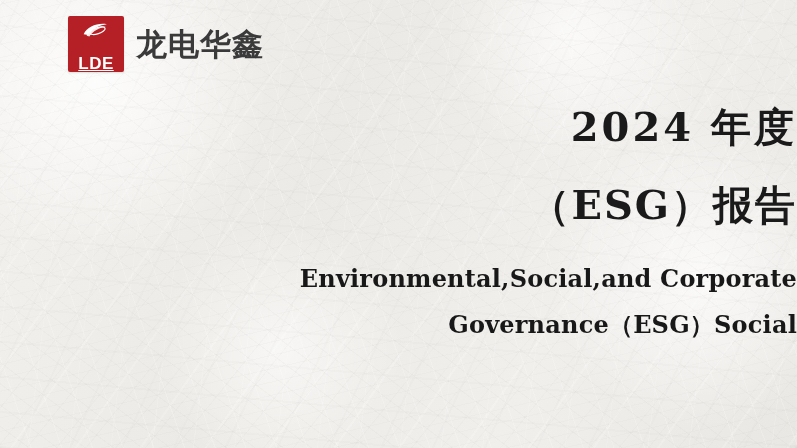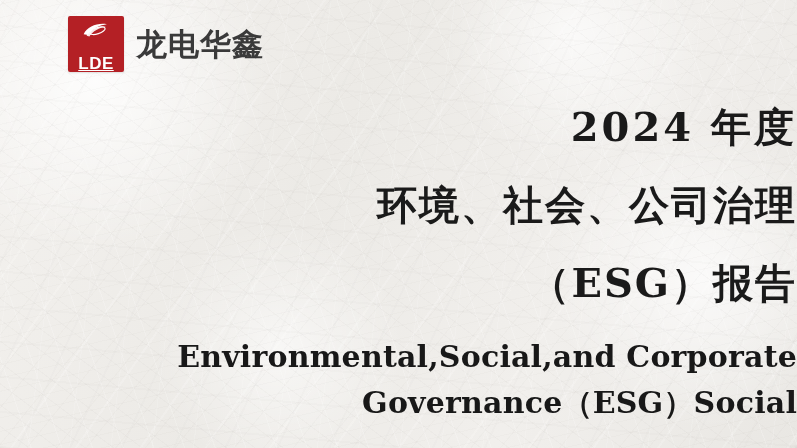--- a/index.html
+++ b/index.html
@@ -116,21 +116,21 @@
     white-space: nowrap;
   }
   .cn-line.l1 { letter-spacing: 3px; }
   .en-block {
     margin-top: 12px;
   }
   .en-line {
     font-family: "DejaVu Serif", serif;
     font-weight: bold;
     color: #181818;
-    font-size: 30px;
+    font-size: 24px;
     line-height: 46px;
     letter-spacing: 0.2px;
     white-space: nowrap;
   }
 </style>
 </head>
 <body>
 
 <div class="page">
   <div class="texture"></div>
@@ -143,20 +143,19 @@
         <path d="M7 19 C13 10, 24 6, 34 6 C25 8, 15 13, 11 20 Z" fill="#ffffff" opacity="0.9"></path>
         <ellipse cx="22" cy="12" rx="11" ry="4.2" fill="none" stroke="#ffffff" stroke-width="1.6" transform="rotate(-18 22 12)"></ellipse>
       </svg>
       <div class="lde">LDE</div>
     </div>
     <div class="logo-text">龙电华鑫</div>
   </div>
 
   <div class="title-area">
     <div class="cn-line l1">2024 年度</div>
-    <div class="cn-line l2">环境、社会、公司治理</div>
     <div class="cn-line l3">（ESG）报告</div>
     <div class="en-block">
       <div class="en-line">Environmental,Social,and Corporate</div>
       <div class="en-line">Governance（ESG）Social</div>
     </div>
   </div>
 </div>
 
 </body></html>

